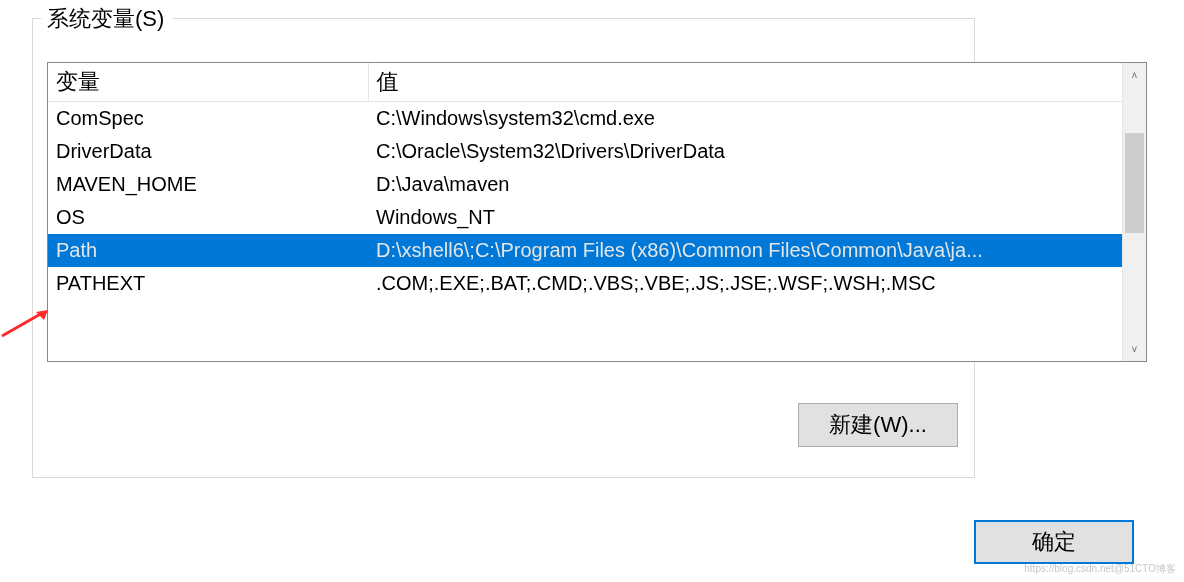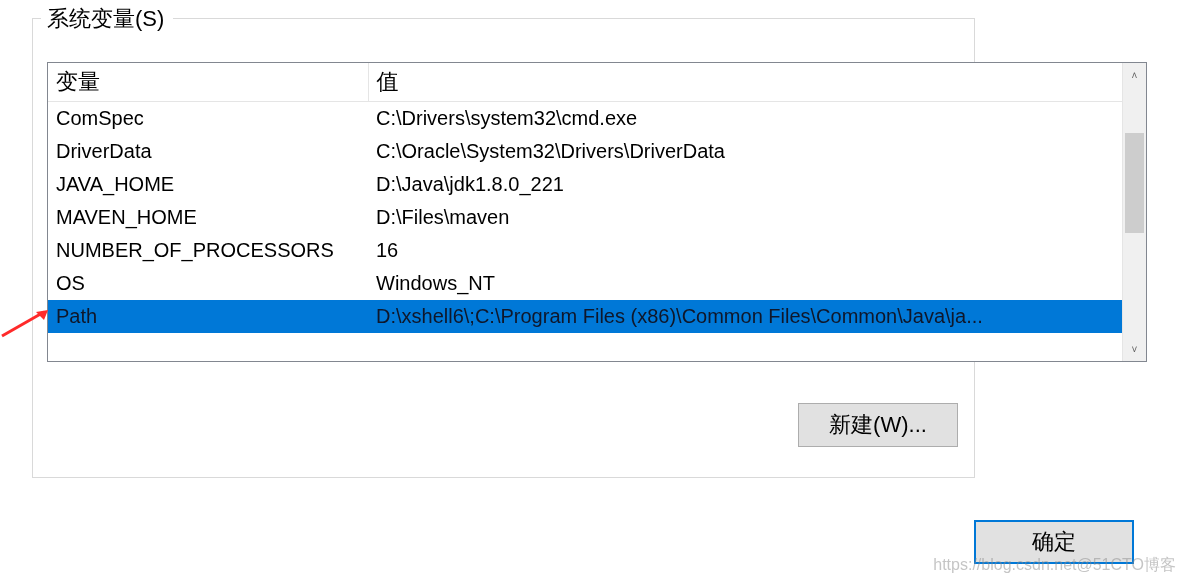--- a/index.html
+++ b/index.html
@@ -80,21 +80,21 @@
     tbody td {
       padding: 3px 8px;
       font-size: 20px;
       height: 33px;
       white-space: nowrap;
       overflow: hidden;
       text-overflow: ellipsis;
     }
     tbody tr.selected td {
       background: #0078d7;
-      color: #0f172a;
+      color: #e5e5e5;
     }
     .col-var { width: 320px; }
     .col-val { width: auto; }
     .scrollbar {
       width: 24px;
       background: #f0f0f0;
       position: relative;
       border-left: 1px solid #e5e5e5;
     }
     .scroll-up, .scroll-down {
@@ -166,21 +166,21 @@
       top: 308px;
       width: 50px;
       height: 30px;
       pointer-events: none;
       z-index: 10;
     }
     .watermark {
       position: absolute;
       bottom: 6px;
       right: 8px;
-      font-size: 16px;
+      font-size: 10px;
       color: rgba(140,140,140,0.5);
     }
     .left-edge {
       position: absolute;
       left: 0;
       top: 0;
       width: 8px;
       height: 582px;
       background: #fff;
     }
@@ -204,45 +204,41 @@
         </colgroup>
         <thead>
           <tr>
             <th>变量</th>
             <th>值</th>
           </tr>
         </thead>
         <tbody id="tbody">
             <tr>
               <td>ComSpec</td>
-              <td>C:\Drivers\system32\cmd.exe</td>
+              <td>C:\Windows\system32\cmd.exe</td>
             </tr>
             <tr>
               <td>DriverData</td>
               <td>C:\Oracle\System32\Drivers\DriverData</td>
             </tr>
             <tr>
-              <td>JAVA_HOME</td>
-              <td>D:\Java\jdk1.8.0_221</td>
-            </tr>
-            <tr>
               <td>MAVEN_HOME</td>
-              <td>D:\Files\maven</td>
-            </tr>
-            <tr>
-              <td>NUMBER_OF_PROCESSORS</td>
-              <td>16</td>
+              <td>D:\Java\maven</td>
             </tr>
             <tr>
               <td>OS</td>
               <td>Windows_NT</td>
             </tr>
             <tr class="selected">
               <td>Path</td>
               <td>D:\xshell6\;C:\Program Files (x86)\Common Files\Common\Java\ja...</td>
+            </tr>
+            <tr>
+              <td>PATHEXT</td>
+              <td>.COM;.EXE;.BAT;.CMD;.VBS;.VBE;.JS;.JSE;.WSF;.WSH;.MSC</td>
             </tr>
           </tbody>
       </table>
     </div>
     <div class="scrollbar">
       <div class="scroll-up">
           <span>˄</span>
         </div>
       <div class="scroll-thumb"></div>
       <div class="scroll-down">

